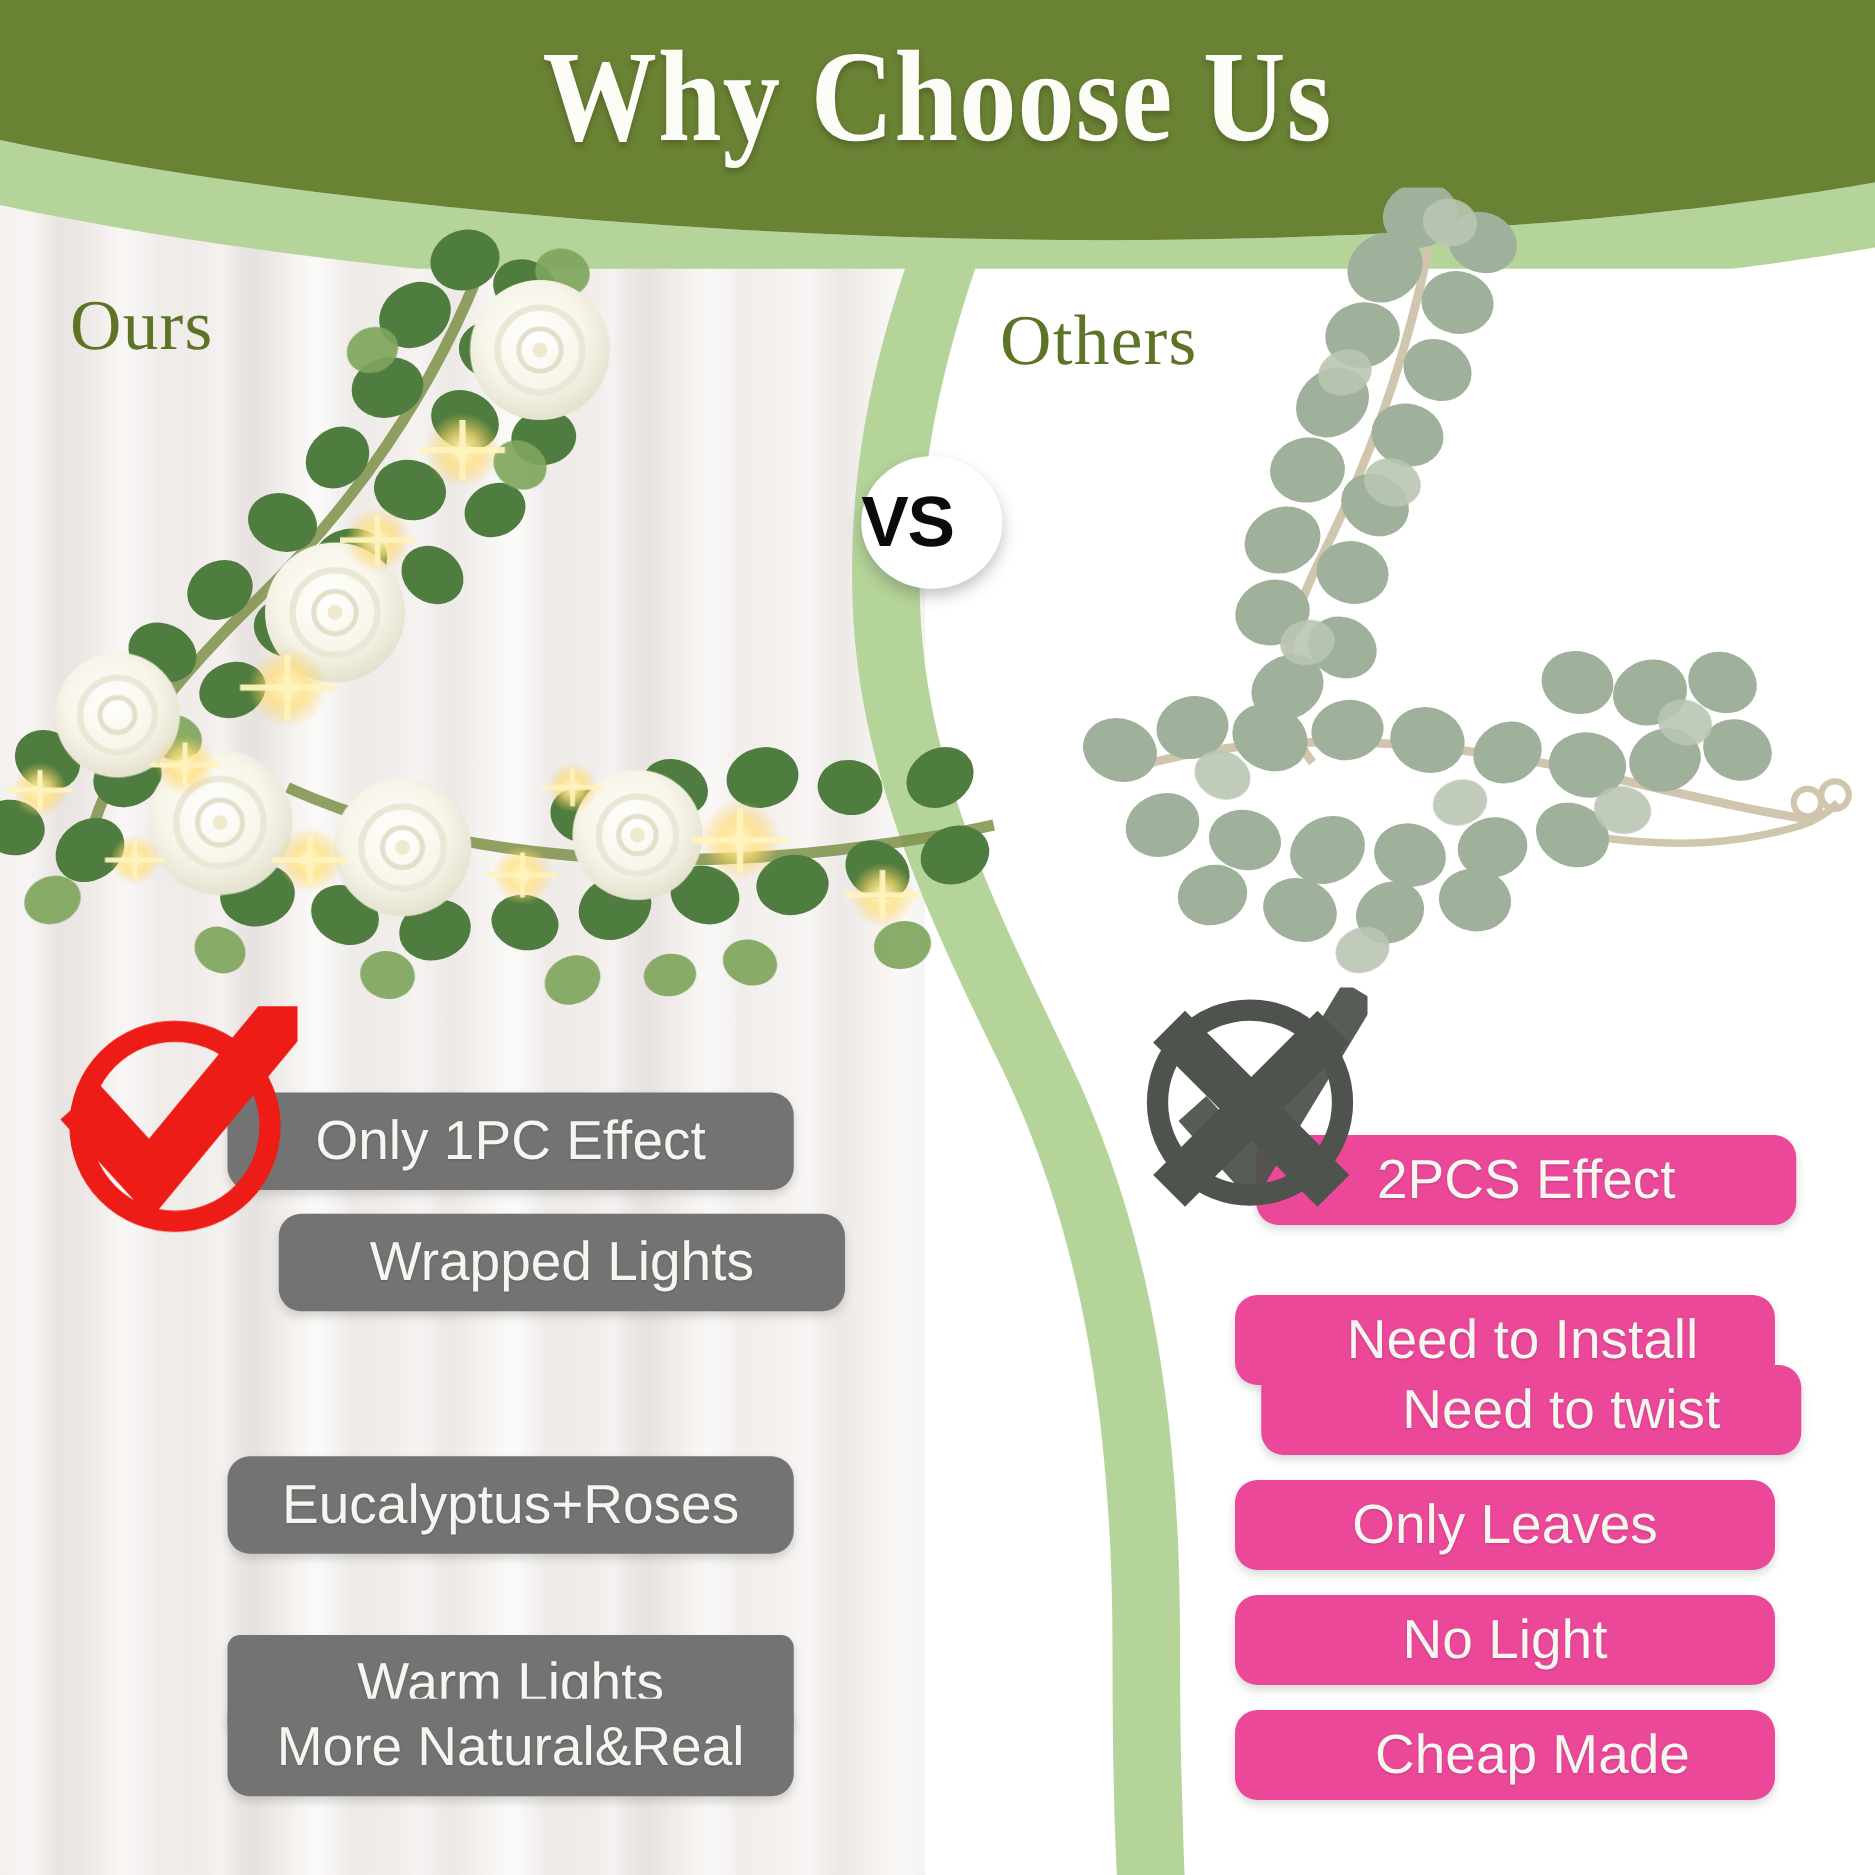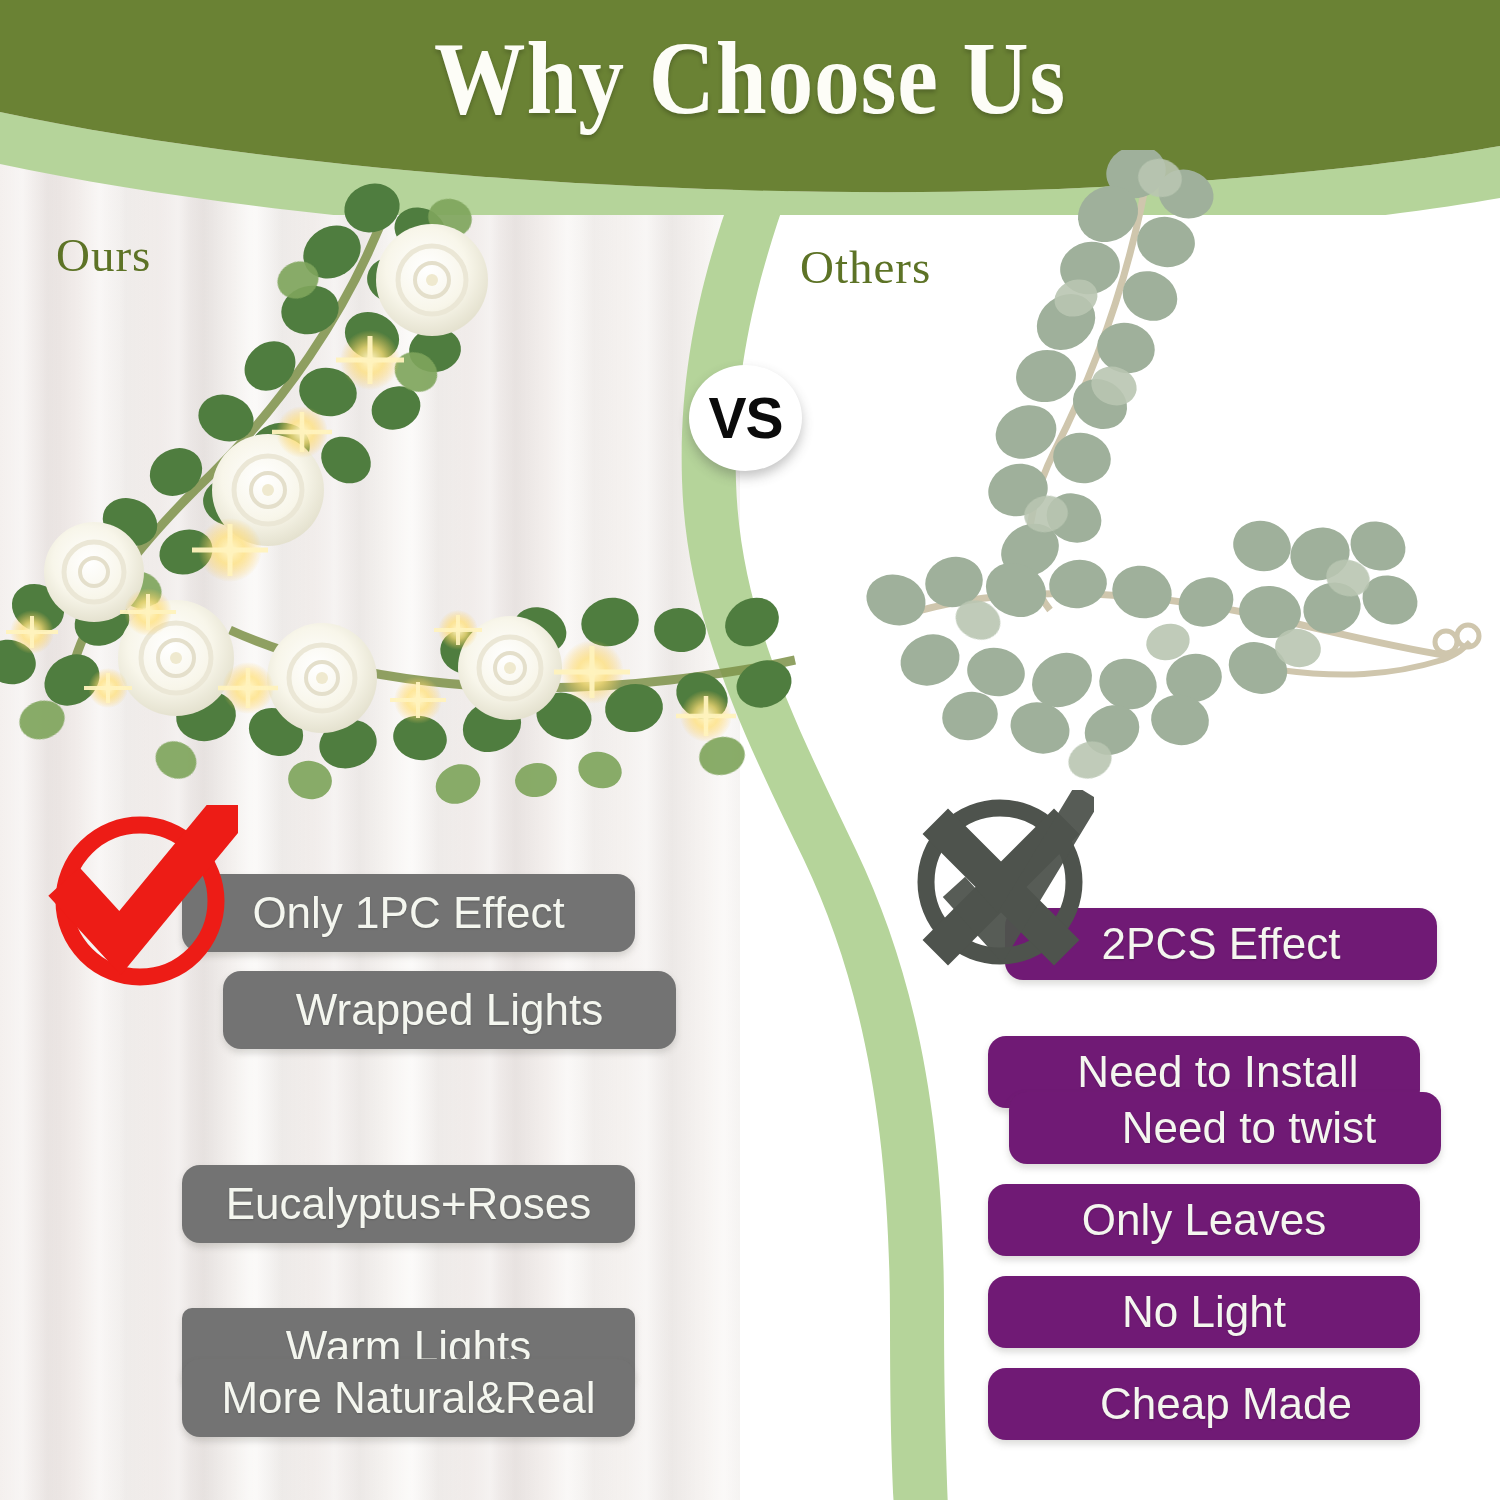--- a/index.html
+++ b/index.html
@@ -53,36 +53,36 @@
     color:#fdfdf7;
     text-shadow:0 3px 5px rgba(0,0,0,.22);
     transform:scaleX(.88);
     z-index:3;
   }
 
   
   .lbl{
     position:absolute;
     font-family:"Liberation Serif", serif;
-    font-size:47px;
+    font-size:57px;
     color:#5d7326;
     letter-spacing:1px;
     z-index:6;
     text-align:right;
   }
   .lbl-ours{ left:56px; top:228px; }
   .lbl-others{ left:800px; top:228px;margin-top:12px; }
 
   
   .vs-badge{
     position:absolute; left:689px; top:365px;
     width:113px; height:106px; border-radius:50%;
     background:#ffffff;
     box-shadow:0 6px 12px rgba(60,60,60,.30);
-    display:flex; align-items:center; justify-content:center;
+    display:flex; align-items:center; 
     z-index:20;
   }
   .vs-badge span{
     font-family:"Liberation Sans", sans-serif;
     font-weight:700; font-size:57px; color:#0b0b0b;
     letter-spacing:-1px; line-height:1;
   }
 
   
   .photo{ position:absolute; z-index:4; }
@@ -100,21 +100,21 @@
     border-radius:18px;
     color:#f4f6ef;
     font-size:44px;
     line-height:1;
     text-shadow:0 1px 2px rgba(0,0,0,.18);
     box-shadow:0 4px 7px rgba(90,90,80,.22);
     white-space:nowrap;
     z-index:10;
   }
   .pill-ours{ background:#737373; left:182px; width:453px; height:78px; }
-  .pill-others{ background:#701a75; width:432px; height:72px; }
+  .pill-others{ background:#ec4899; width:432px; height:72px; }
 </style>
 </head>
 <body>
 
 <div id="stage">
 
   <div class="bg-left"></div>
   <div class="bg-right"></div>
 
   <div class="photo photo-left">

